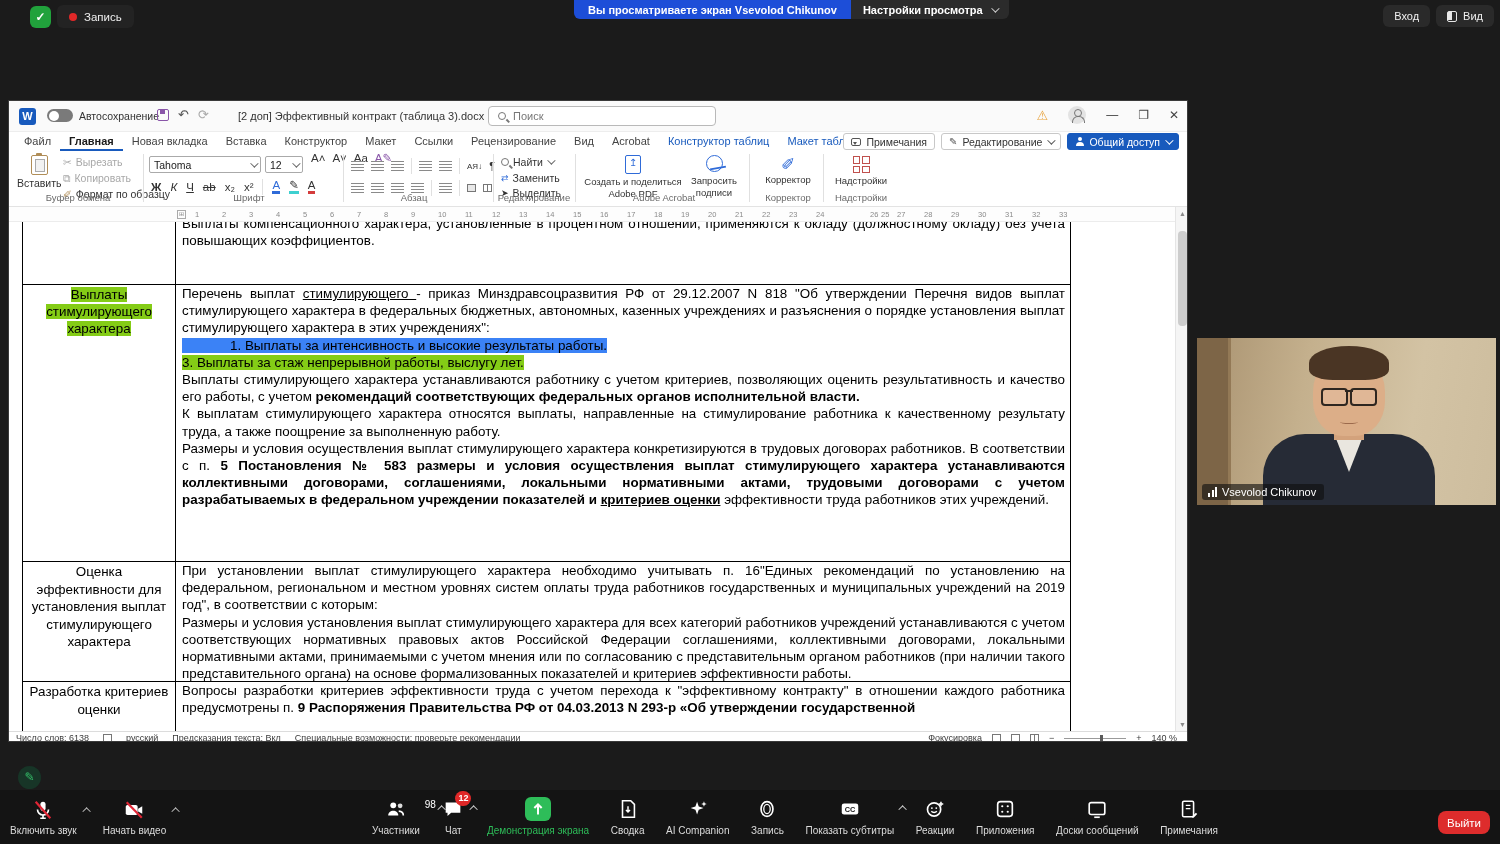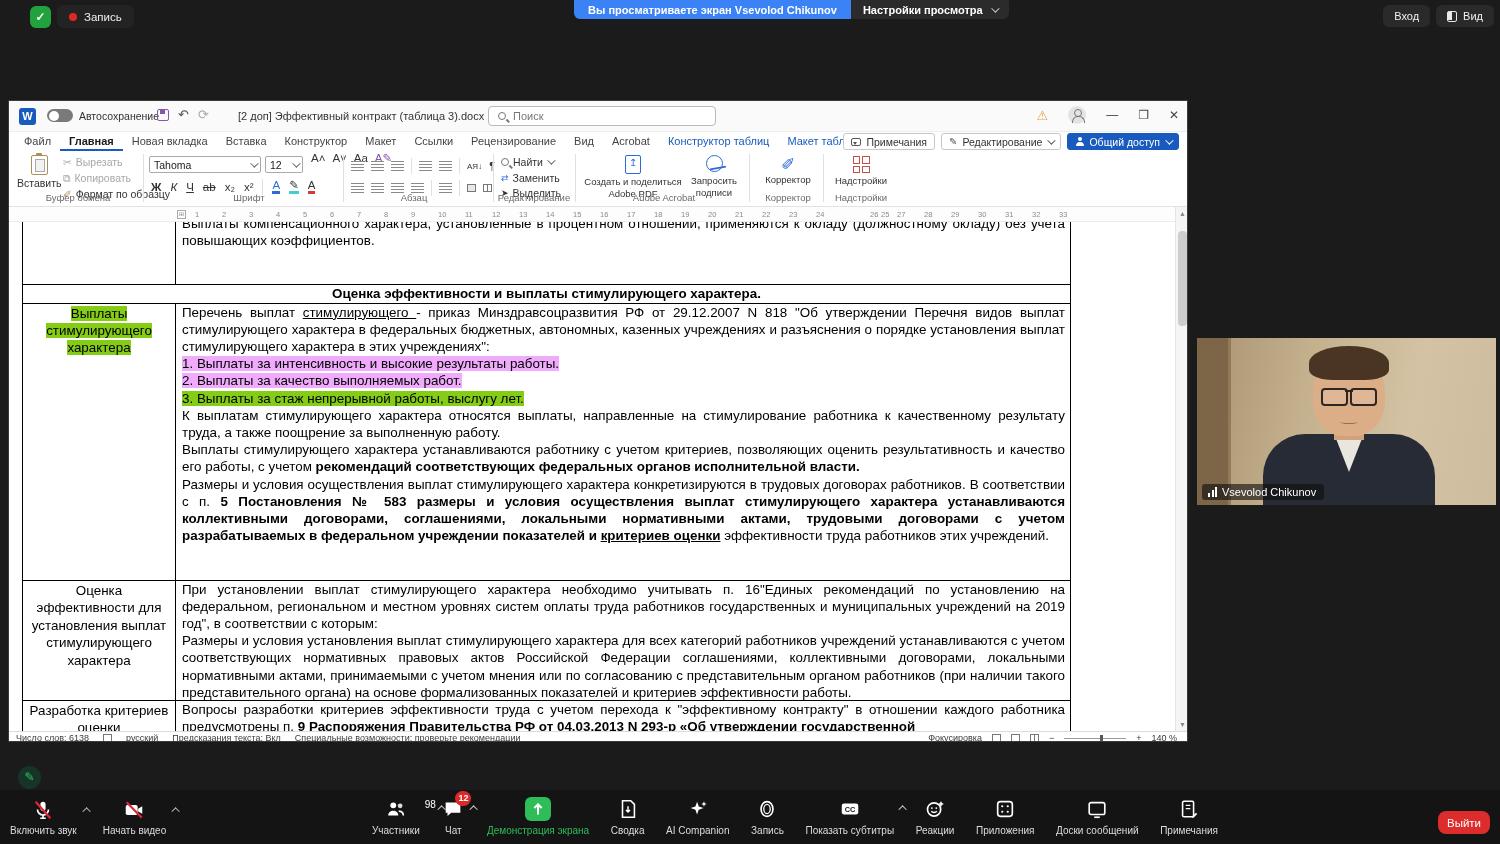--- a/index.html
+++ b/index.html
@@ -4,21 +4,21 @@
 <style>
   html,body{margin:0;padding:0;background:#111;}
   *{box-sizing:border-box;font-family:"Liberation Sans",sans-serif;}
   .stage{position:relative;width:1500px;height:844px;background:#1b1b1b;overflow:hidden;}
 
   
   .shield{position:absolute;left:30;left:30px;top:6px;width:21px;height:22px;background:#21a23c;border-radius:6px;color:#fff;font-size:12px;font-weight:bold;text-align:center;line-height:22px;}
   .record-pill{position:absolute;left:57px;top:5px;height:23px;background:#232323;border-radius:6px;color:#eee;font-size:11.5px;display:flex;align-items:center;gap:7px;padding:0 12px;}
   .rec-dot{width:8px;height:8px;border-radius:50%;background:#e02828;}
   .banner-wrap{position:absolute;left:574px;top:0;height:19px;display:flex;}
-  .banner-green{background:#3b82f6;color:#fff;font-size:11px;font-weight:bold;display:flex;align-items:center;padding:0 14px;border-radius:0 0 0 6px;}
+  .banner-green{background:#1d4ed8;color:#fff;font-size:11px;font-weight:bold;display:flex;align-items:center;padding:0 14px;border-radius:0 0 0 6px;}
   .banner-dark{background:#2b2b2b;color:#fff;font-size:11px;font-weight:bold;display:flex;align-items:center;gap:8px;padding:0 12px;border-radius:0 0 6px 0;}
   .chv{display:inline-block;width:6px;height:6px;border-right:1.5px solid #cfcfcf;border-bottom:1.5px solid #cfcfcf;}
   .chv.down{transform:rotate(45deg) translateY(-2px);}
   .chv.up{transform:rotate(-135deg) translateY(-2px);}
   .top-right{position:absolute;right:6px;top:5px;display:flex;gap:6px;}
   .top-pill{height:22px;background:#2a2a2a;border-radius:6px;color:#f0f0f0;font-size:11px;display:flex;align-items:center;gap:6px;padding:0 11px;}
   .view-ic{width:10px;height:11px;border:1.5px solid #e8e8e8;border-radius:2px;position:relative;}
   .view-ic::after{content:"";position:absolute;left:0;top:0;width:4px;height:8px;background:#e8e8e8;}
 
   
@@ -98,21 +98,21 @@
   .docarea{position:absolute;left:0;top:121px;width:1166px;height:509px;background:#fff;overflow:hidden;}
   .dtable{position:absolute;left:13px;top:0;width:1049px;border-left:1px solid #000;}
   .trow{display:grid;grid-template-columns:153px 1fr;border-bottom:1px solid #000;overflow:hidden;}
   .tcell{border-right:1px solid #000;overflow:hidden;}
   .tcell.left{text-align:center;font-size:13.4px;line-height:17.6px;padding:1px 4px;color:#000;}
   .tcell.right{padding:0 5px 0 6px;}
   .thead{border-bottom:1px solid #000;border-right:1px solid #000;text-align:center;font-weight:bold;font-size:13.4px;line-height:17.5px;color:#000;}
   .para{font-size:13.4px;line-height:17.2px;color:#000;text-align:justify;}
   .para .b{font-weight:bold;}
   .para .u{text-decoration:underline;}
-  .para .hl-y{background:#f0abfc;}
+  .para .hl-y{background:#3b82f6;padding-left:48px;}
   .para .hl-g{background:#84cc16;}
   .leftcell-rich .para{text-align:center;}
 
   
   .vscroll{position:absolute;left:1166px;top:106px;width:13px;height:524px;background:#f5f5f5;border-left:1px solid #e5e5e5;}
   .vscroll .arr{position:absolute;left:0;width:13px;font-size:7px;color:#8a8a8a;text-align:center;}
   .vthumb{position:absolute;left:2px;top:24px;width:9px;height:95px;background:#cdcdcd;border-radius:4px;}
 
   
   .wstatus{position:absolute;left:0;top:630px;width:100%;height:12px;background:#fff;border-top:1px solid #dcdcdc;font-size:9px;color:#3a3a3a;}
@@ -415,32 +415,30 @@
     <div class="docarea">
       <div class="dtable">
         <div class="trow" style="height:63px">
           <div class="tcell left"></div>
           <div class="tcell right" style="padding-top:0">
             <div style="margin-top:-7px">
                 <div class="para"><span>Выплаты компенсационного характера, установленные в процентном отношении, применяются к окладу (должностному окладу) без учета повышающих коэффициентов.</span></div>
               </div>
           </div>
         </div>
-        <div class="thead">Оценка эффективности и выплаты стимулирующего характера.</div>
         <div class="trow" style="height:277px">
           <div class="tcell left leftcell-rich">
               <div class="para"><span class="hl-g">Выплаты стимулирующего характера</span></div>
             </div>
           <div class="tcell right">
               <div class="para"><span>Перечень выплат </span><span class="u">стимулирующего </span><span> - приказ Минздравсоцразвития РФ от 29.12.2007 N 818  "Об утверждении Перечня видов выплат стимулирующего характера в федеральных бюджетных, автономных, казенных учреждениях и разъяснения о порядке установления выплат стимулирующего характера в этих учреждениях":</span></div>
               <div class="para"><span class="hl-y">1. Выплаты за интенсивность и высокие результаты работы.</span></div>
-              <div class="para"><span class="hl-y">2. Выплаты за качество выполняемых работ.</span></div>
               <div class="para"><span class="hl-g">3. Выплаты за стаж непрерывной работы, выслугу лет.</span></div>
+              <div class="para"><span>Выплаты стимулирующего характера устанавливаются работнику с учетом критериев, позволяющих оценить результативность и качество его работы, с учетом </span><span class="b">рекомендаций соответствующих федеральных органов исполнительной власти.</span></div>
               <div class="para"><span>К выплатам стимулирующего характера относятся выплаты, направленные на стимулирование работника к качественному результату труда, а также поощрение за выполненную работу.</span></div>
-              <div class="para"><span>Выплаты стимулирующего характера устанавливаются работнику с учетом критериев, позволяющих оценить результативность и качество его работы, с учетом </span><span class="b">рекомендаций соответствующих федеральных органов исполнительной власти.</span></div>
               <div class="para"><span>Размеры и условия осуществления выплат стимулирующего характера конкретизируются в трудовых договорах работников. В соответствии с п. </span><span class="b">5 Постановления № 583 размеры и условия осуществления выплат стимулирующего характера устанавливаются коллективными договорами, соглашениями, локальными нормативными актами, трудовыми договорами с учетом разрабатываемых в федеральном учреждении показателей и </span><span class="b u">критериев  оценки</span><span> эффективности труда работников этих учреждений.</span></div>
             </div>
         </div>
         <div class="trow" style="height:120px">
           <div class="tcell left">Оценка эффективности для установления выплат стимулирующего характера</div>
           <div class="tcell right">
               <div class="para"><span>При установлении выплат стимулирующего характера необходимо учитывать п. 16"Единых рекомендаций по установлению на федеральном, региональном и местном уровнях систем оплаты труда работников государственных и муниципальных учреждений на 2019 год", в соответствии с которым:</span></div>
               <div class="para"><span>Размеры и условия установления выплат стимулирующего характера для всех категорий работников учреждений устанавливаются с учетом соответствующих нормативных правовых актов Российской Федерации соглашениями, коллективными договорами, локальными нормативными актами, принимаемыми с учетом мнения или по согласованию с представительным органом работников (при наличии такого представительного органа) на основе формализованных показателей и критериев эффективности работы.</span></div>
             </div>
         </div>

